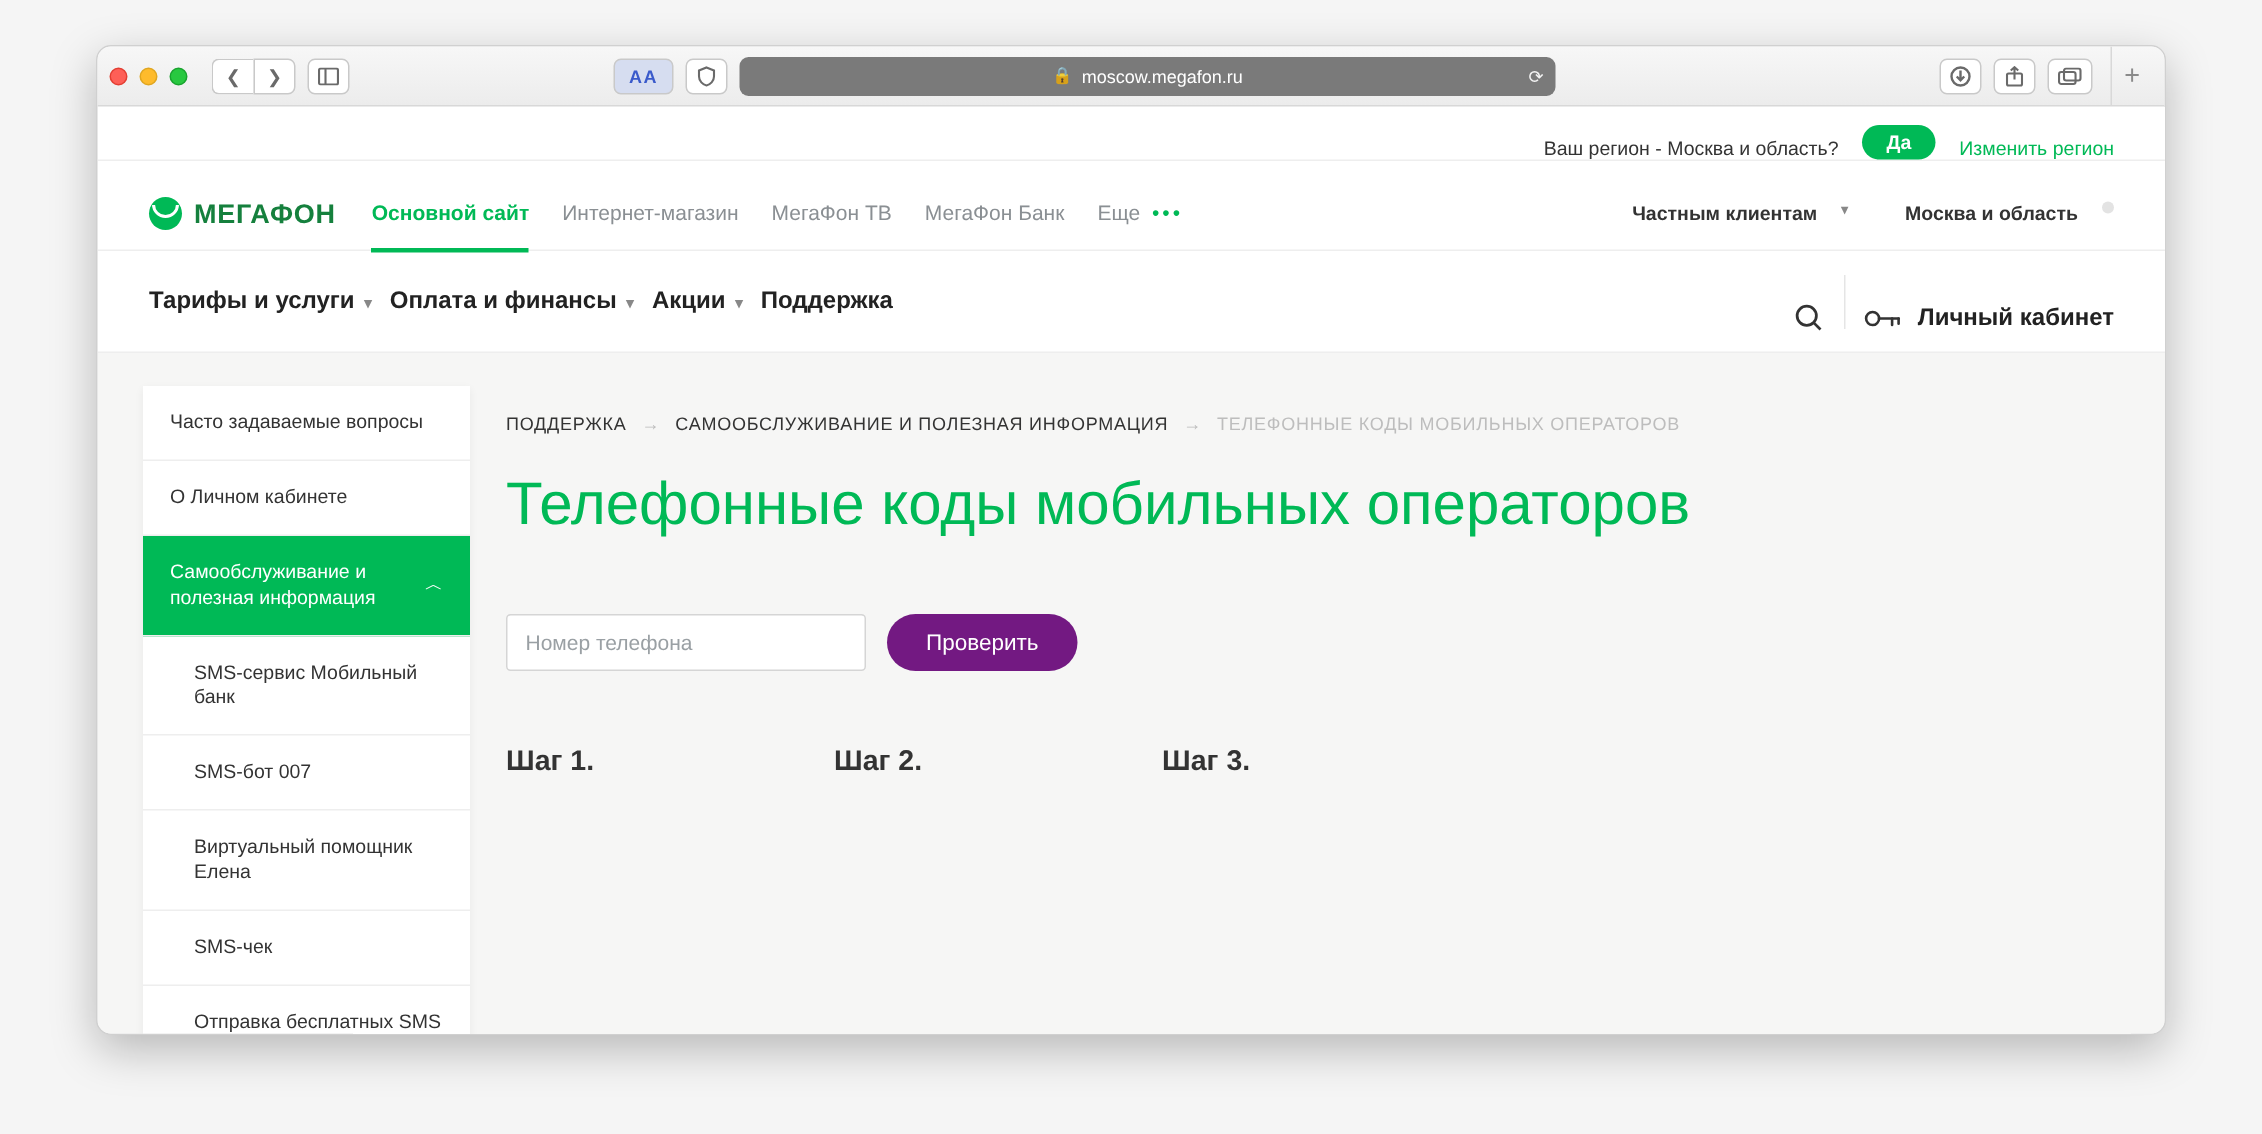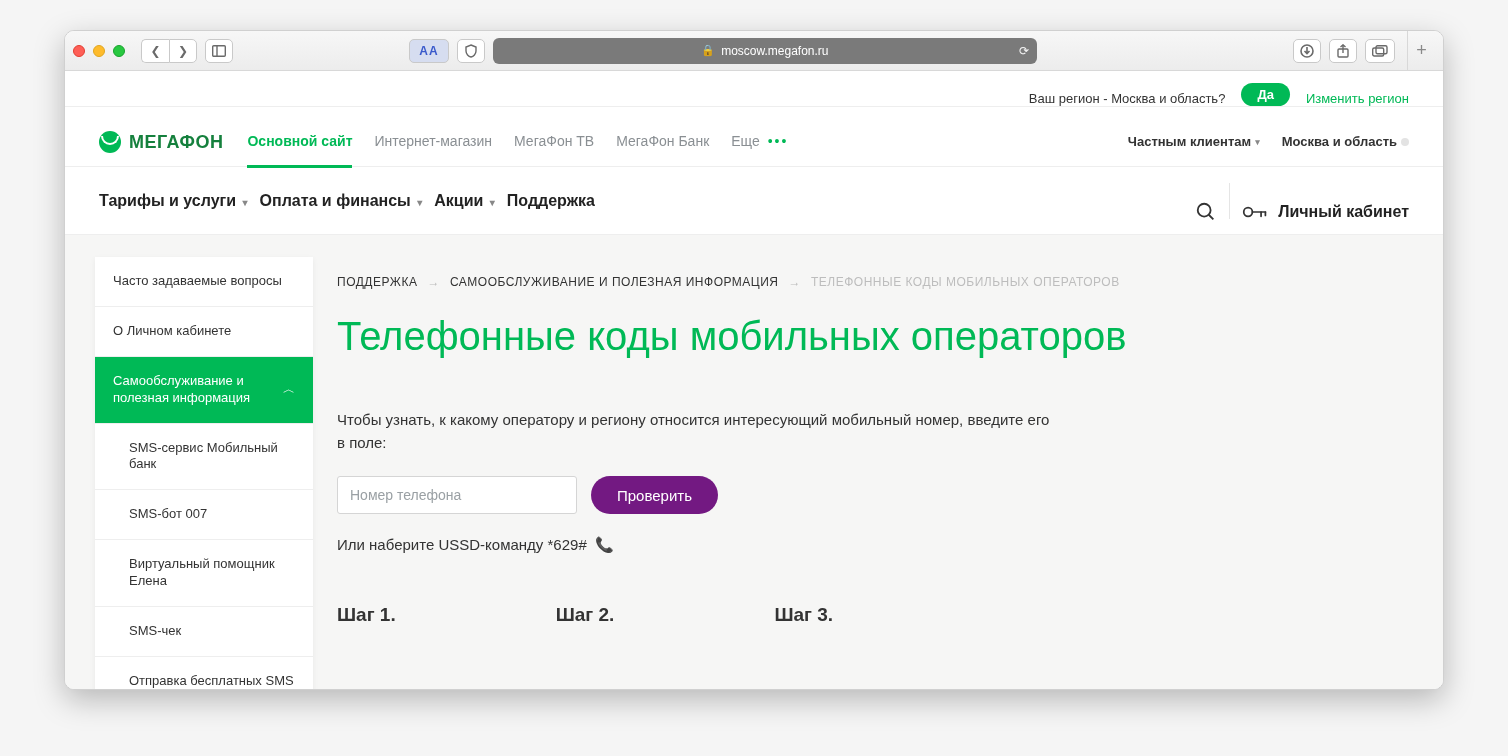--- a/index.html
+++ b/index.html
@@ -32,21 +32,21 @@
   .topnav { display:flex; align-items:center; padding:10px 34px 0 34px; gap:24px; border-bottom:1px solid #eee; height:60px;}
   .logo { display:flex; align-items:flex-end; gap:8px; font-weight:700; font-size:18px; color:#15803d; letter-spacing:.5px;}
   .logo-mark { width:22px; height:22px; border-radius:50%; background:#00b956; position:relative; }
   .logo-mark::after { content:""; position:absolute; width:14px; height:7px; border:2px solid #fff; border-top:none; border-radius:0 0 12px 12px; left:2px; top:5px;}
   .site-tabs { display:flex; gap:22px; font-size:14px; color:#8a8f93; }
   .site-tab { padding:18px 0 16px 0; cursor:pointer;}
   .site-tab.active { color:#00b956; border-bottom:3px solid #00b956; font-weight:600;}
   .site-tab.more .dots { color:#00b956; letter-spacing:2px; margin-left:2px;}
   .topnav .spacer { flex:1;}
   .topnav .right-controls { display:flex; gap:22px; font-size:13px; color:#333; font-weight:600;}
-  .rc-item { display:flex; align-items:center; gap:4px;}
+  .rc-item { display:flex; align-items:flex-start; gap:16px;margin-left:16px;}
   .rc-item .chev { font-size:9px; color:#888; }
   .rc-item .rdot { width:8px; height:8px; border-radius:50%; background:#e3e3e3; display:inline-block;}
   
   .mainnav { display:flex; align-items:center; padding:0 34px; height:68px; border-bottom:1px solid #eee; gap:12px; font-size:16px; font-weight:600; color:#222;}
   .mn-item .chev { font-size:10px; color:#888; margin-left:2px;}
   .mainnav .spacer { flex:1; }
   .search-ic, .cabinet { display:flex; align-items:center; gap:10px;margin-top:22px;}
   .search-ic svg { width:22px; height:22px; stroke:#333;}
   .divider-v { width:1px; height:36px; background:#e5e5e5;}
   .cabinet svg { width:26px; height:18px; stroke:#333;}
@@ -207,31 +207,26 @@
           <div class="crumbs">
             <span>ПОДДЕРЖКА</span>
             <span class="sep">→</span>
             <span>САМООБСЛУЖИВАНИЕ И ПОЛЕЗНАЯ ИНФОРМАЦИЯ</span>
             <span class="sep">→</span>
             <span class="last">ТЕЛЕФОННЫЕ КОДЫ МОБИЛЬНЫХ ОПЕРАТОРОВ</span>
           </div>
 
           <h1 class="page-title">Телефонные коды мобильных операторов</h1>
 
-          <p class="intro">Чтобы узнать, к какому оператору и региону относится интересующий мобильный номер, введите его в поле:</p>
 
           <div class="check-row">
             <input class="phone-input" placeholder="Номер телефона" style="">
             <button class="check-btn">Проверить</button>
           </div>
 
-          <p class="ussd-line">
-            <span>Или наберите USSD-команду  </span><span>*629#</span>
-            <span class="phone-ic">📞</span>
-          </p>
 
           <div class="steps">
             <div>Шаг 1.</div>
             <div>Шаг 2.</div>
             <div>Шаг 3.</div>
           </div>
         </div>
       </div>
     </div>
 

